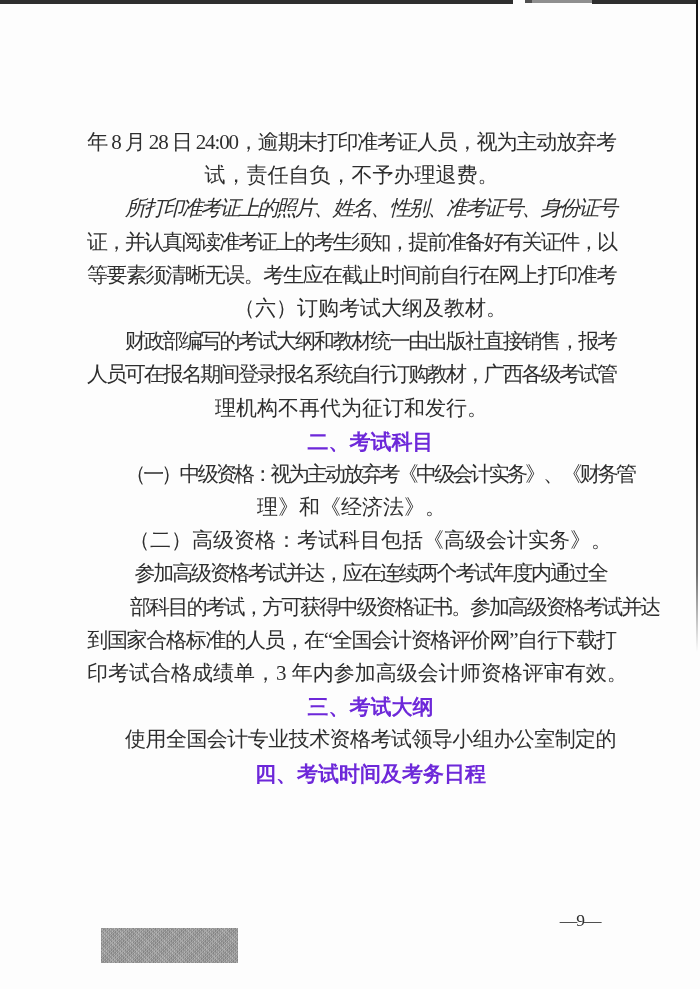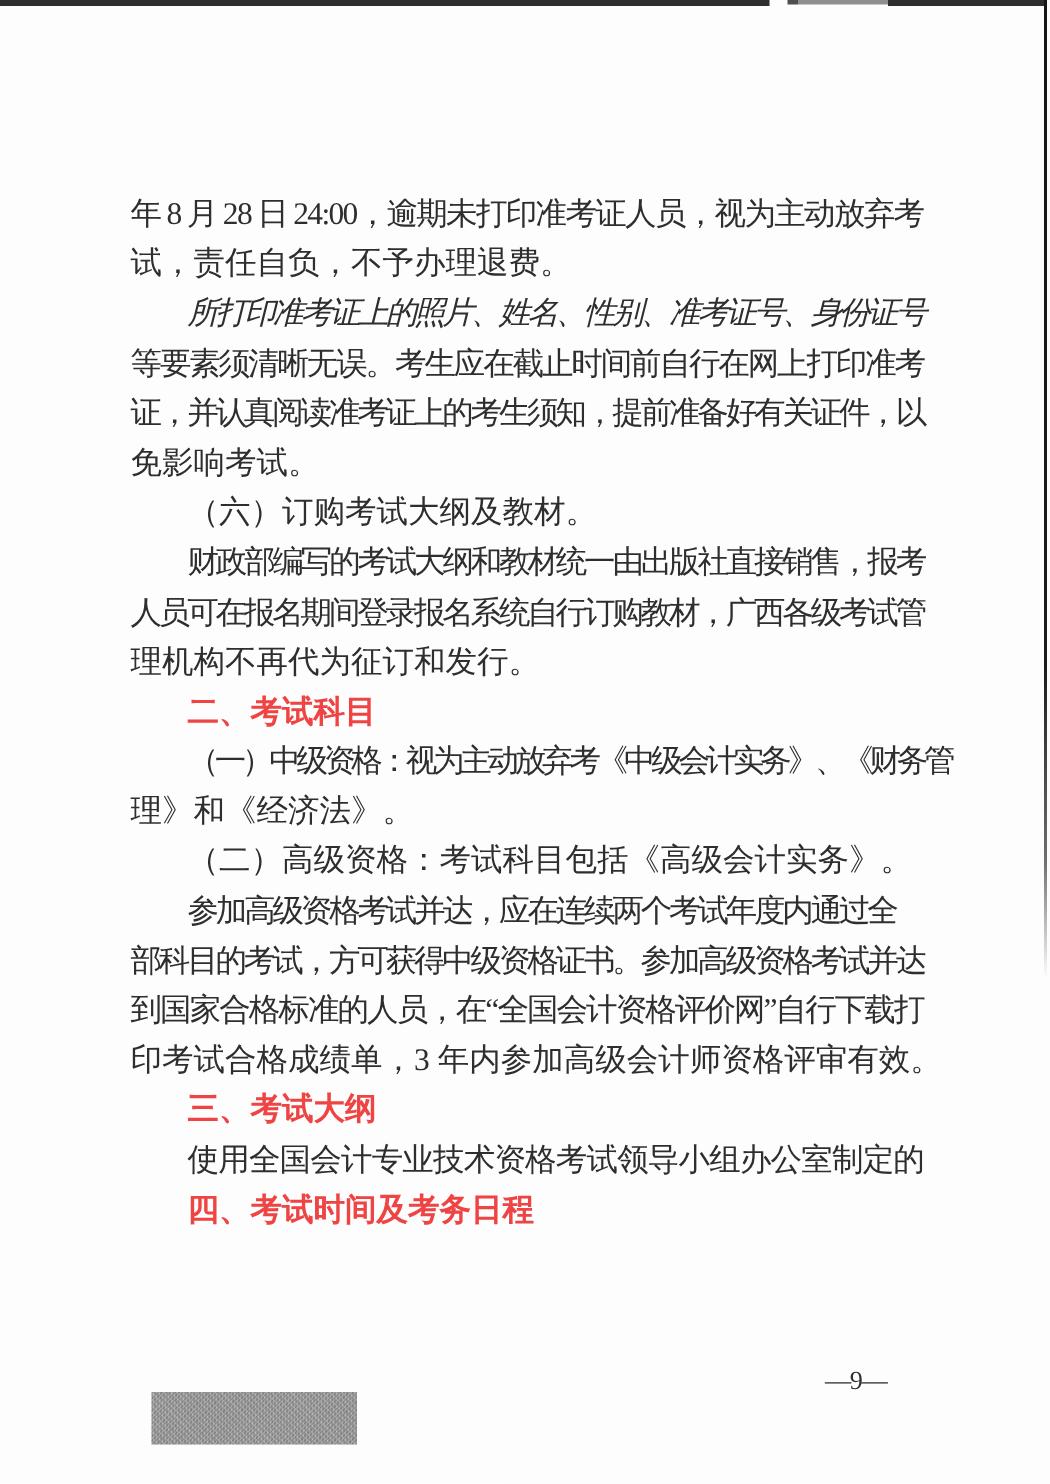--- a/index.html
+++ b/index.html
@@ -3,20 +3,21 @@
 <meta charset="utf-8">
 <style>
   html,body { margin:0; padding:0; }
   body { background:#ffffff; }
   .page {
     position:relative;
     width:700px; height:989px;
     background:#fdfdfd;
     overflow:hidden;
     font-family:"Liberation Serif","DejaVu Serif",serif;
+    text-align:center;
   }
   
   .edge-seg { position:absolute; top:0; }
   .seg-a { left:0;   width:513px; height:4px; }
   .seg-b { left:525px; width:7px;  height:3px; }
   .seg-c { left:532px; width:60px; height:3px; }
   .seg-d { left:592px; width:105px; height:4px; }
   .right-edge {
     position:absolute; left:696px; top:0; width:2px; height:652px;
     background:linear-gradient(180deg,#161616 0%,#1b1b1b 68%,#6f6f6f 88%,rgba(150,150,150,0) 100%);
@@ -30,21 +31,21 @@
   }
   
   .text-block { position:absolute; left:87px; top:126px; width:529px; }
   .line {
     height:33.2px; line-height:33.2px;
     font-size:21px; color:#2e2e2e;
     white-space:nowrap;
   }
   .line.bold {
     font-family:"Liberation Sans","DejaVu Sans",sans-serif;
-    font-weight:700; color:#ef4444;
+    font-weight:700; color:#6d28d9;
   }
   .line.indent { text-indent:38px; }
   .page-number {
     position:absolute; left:550px; top:909px; width:60px;
     font-size:17.5px; line-height:22px; color:#303030;
     letter-spacing:-1px;
   }
 </style>
 </head>
 <body>
@@ -55,33 +56,32 @@
   <div class="edge-seg seg-b" style="background-color: rgb(79, 79, 79);"></div>
   <div class="edge-seg seg-c" style="background-color: rgb(143, 143, 143);"></div>
   <div class="edge-seg seg-d" style="background-color: rgb(46, 46, 46);"></div>
 
   <div class="right-edge"></div>
 
   <div class="text-block">
       <div class="line just" style="letter-spacing: -1.11429px;">年 8 月 28 日 24:00，逾期未打印准考证人员，视为主动放弃考</div>
       <div class="line">试，责任自负，不予办理退费。</div>
       <div class="line indent just" style="letter-spacing: -2.11538px; font-style: italic;">所打印准考证上的照片、姓名、性别、准考证号、身份证号</div>
+      <div class="line just" style="letter-spacing: -2.10714px;">证，并认真阅读准考证上的考生须知，提前准备好有关证件，以</div>
       <div class="line just" style="letter-spacing: -1.40741px;">等要素须清晰无误。考生应在截止时间前自行在网上打印准考</div>
-      <div class="line just" style="letter-spacing: -2.10714px;">证，并认真阅读准考证上的考生须知，提前准备好有关证件，以</div>
-      <div class="line">免影响考试。</div>
       <div class="line indent">（六）订购考试大纲及教材。</div>
       <div class="line indent just" style="letter-spacing: -2.11538px;">财政部编写的考试大纲和教材统一由出版社直接销售，报考</div>
       <div class="line just" style="letter-spacing: -2.10714px;">人员可在报名期间登录报名系统自行订购教材，广西各级考试管</div>
       <div class="line">理机构不再代为征订和发行。</div>
       <div class="line bold indent">二、考试科目</div>
       <div class="line indent just" style="letter-spacing: -2.81481px;">（一）中级资格：视为主动放弃考《中级会计实务》、《财务管</div>
       <div class="line">理》和《经济法》。</div>
       <div class="line indent">（二）高级资格：考试科目包括《高级会计实务》。</div>
       <div class="line indent just" style="letter-spacing: -2.11538px;">参加高级资格考试并达，应在连续两个考试年度内通过全</div>
-      <div class="line just" style="letter-spacing: -2.10714px;">部科目的考试，方可获得中级资格证书。参加高级资格考试并达</div>
+      <div class="line just" style="letter-spacing: -2.10714px; margin-left: 43px;">部科目的考试，方可获得中级资格证书。参加高级资格考试并达</div>
       <div class="line just" style="letter-spacing: -1.28571px;">到国家合格标准的人员，在“全国会计资格评价网”自行下载打</div>
       <div class="line">印考试合格成绩单，3 年内参加高级会计师资格评审有效。</div>
       <div class="line bold indent">三、考试大纲</div>
       <div class="line indent just" style="letter-spacing: -0.541667px;">使用全国会计专业技术资格考试领导小组办公室制定的</div>
       <div class="line bold indent">四、考试时间及考务日程</div>
     </div>
 
   <div class="smudge" style="background-color: rgb(161, 161, 161);"></div>
 
   <div class="page-number">—9—</div>

